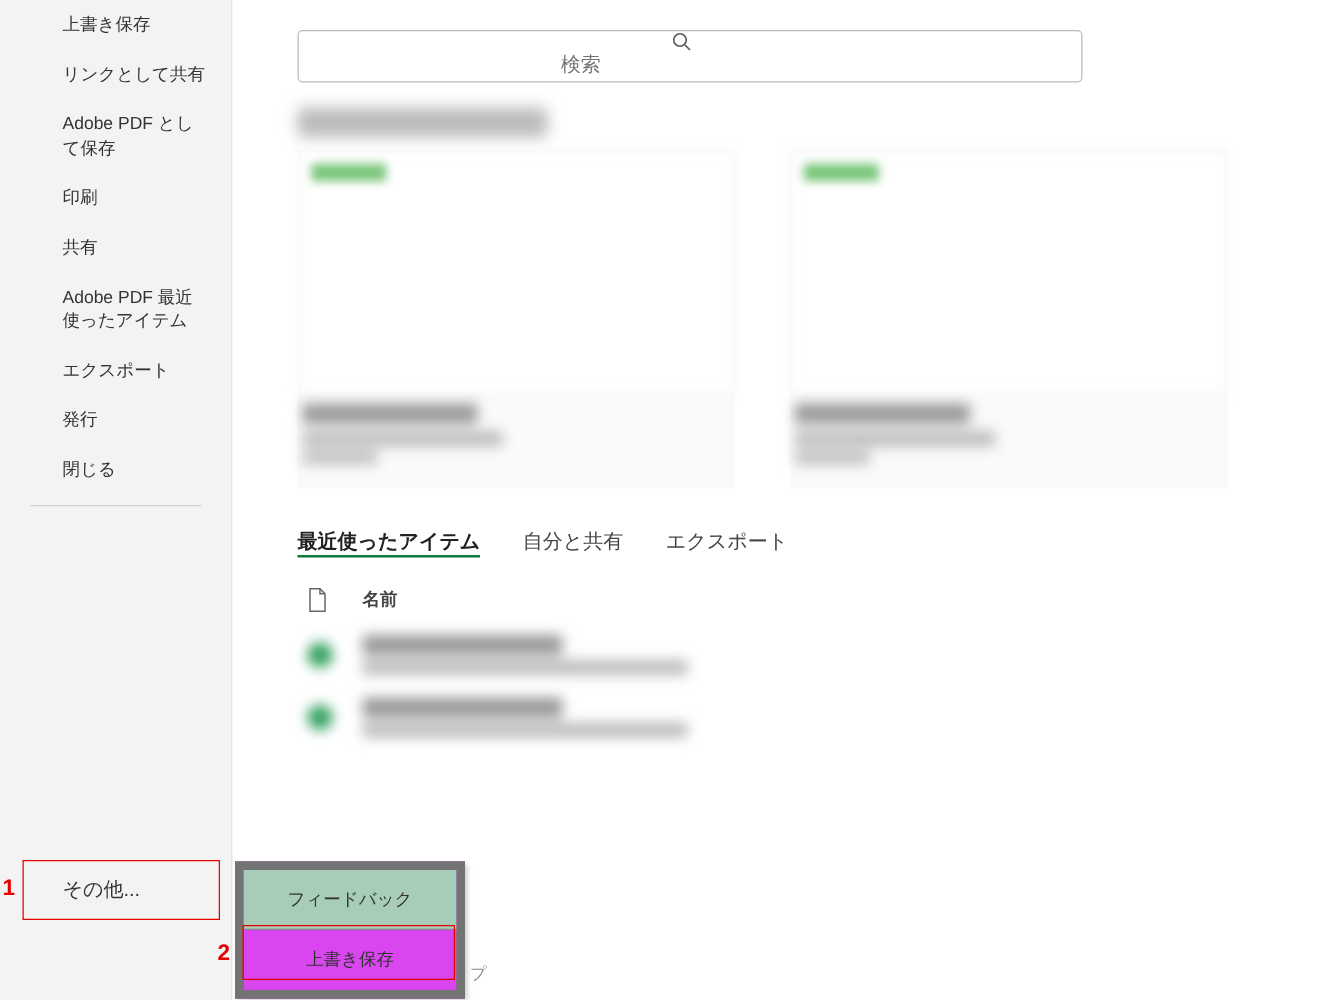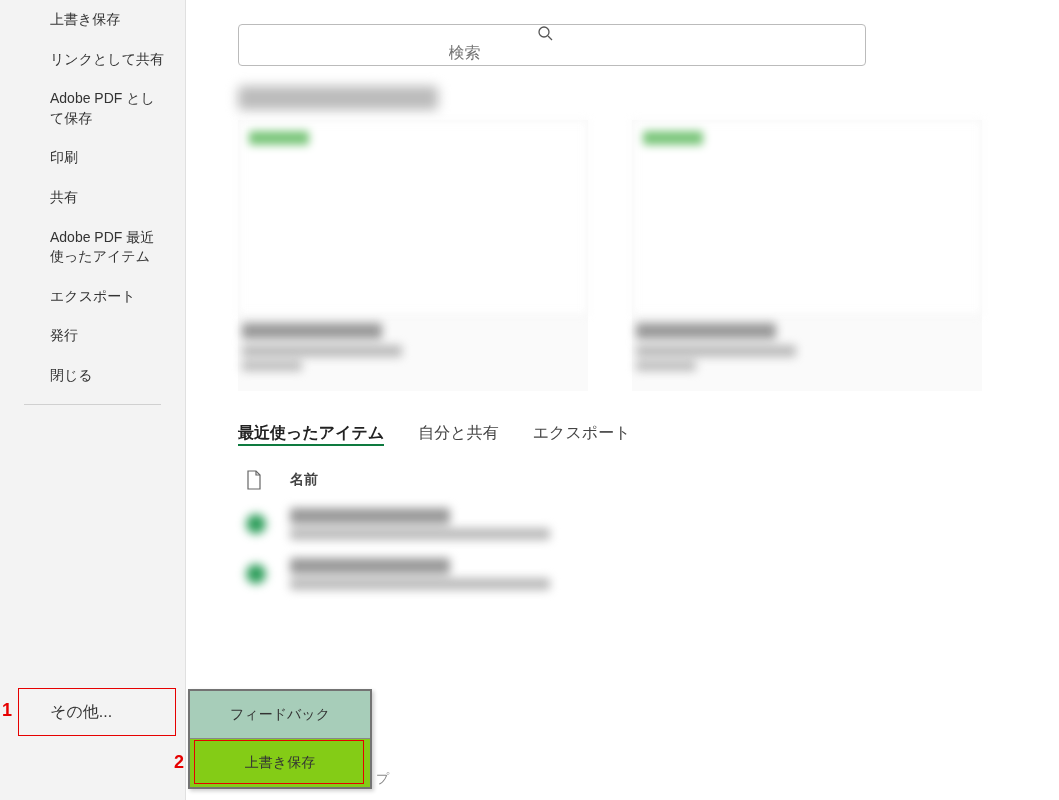--- a/index.html
+++ b/index.html
@@ -165,22 +165,22 @@
     left:50px; top:702px;
     font-size:16px;
     color:#333;
   }
   
   .popup {
     position:absolute;
     left: 188px;
     top: 689px;
     width: 184px;
-    background:#84cc16;
-    border:2px solid #737373;
+    background:#d946ef;
+    border:7px solid #737373;
     box-shadow: 2px 2px 4px rgba(0,0,0,0.2);
   }
   .popup-item {
     height: 48px;
     display:flex;
     align-items:center;
     justify-content:center;
     font-size:14px;
     color:#333;
     cursor:pointer;

